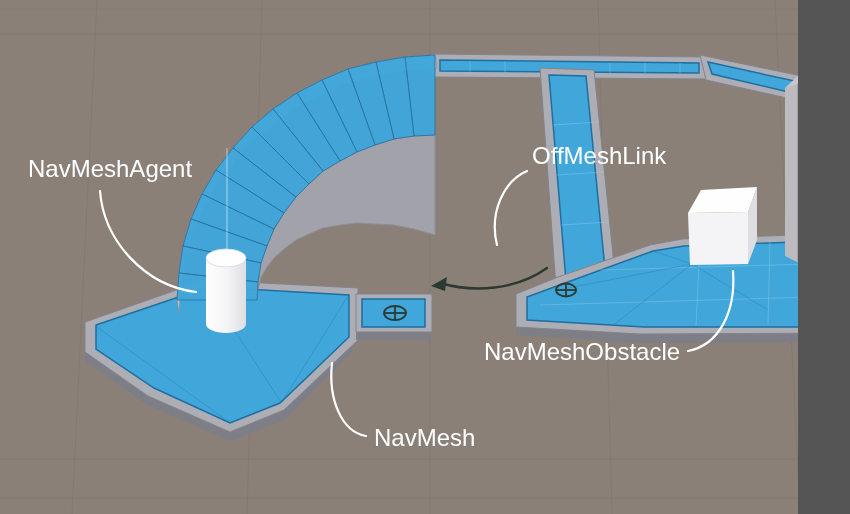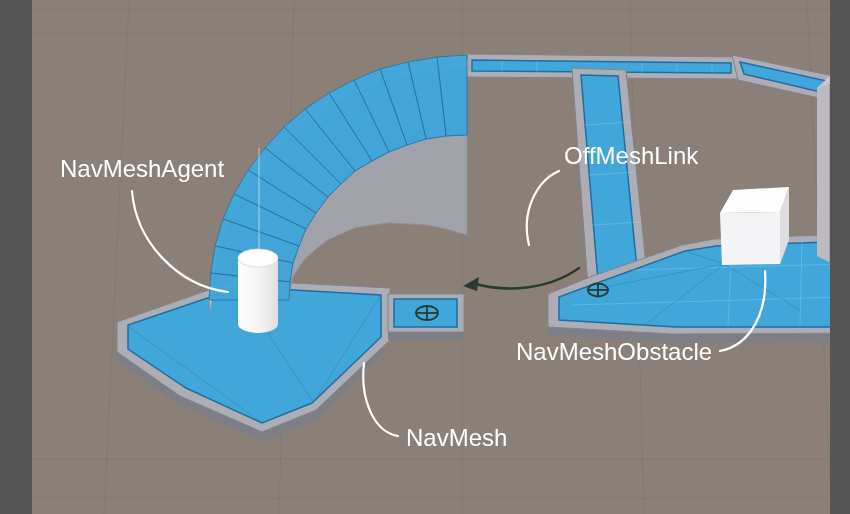--- a/index.html
+++ b/index.html
@@ -3,21 +3,21 @@
 <meta charset="utf-8">
 <style>
   :root{
     --c-bg:#8A8078; --c-grid:#766E66; --c-navmesh_blue:#41A7DB; --c-navmesh_edge:#1E6FA0;
     --c-rim_gray:#ADADB5; --c-rim_edge:#83838C; --c-step_riser:#BCBCC2; --c-wall:#A2A2AA;
     --c-wall_dark:#8E8E97; --c-side:#7E7E87; --c-white_obj:#F4F4F6; --c-white_obj_shade:#DEDEE2;
     --c-white_cap:#FEFEFE; --c-pillar:#A39FA5; --c-pillar_light:#BDBAC0; --c-pillar_top:#C9C6CB;
     --c-label:#FFFFFF; --c-arrow:#2A3A33; --c-tri:#2B7CA8; --c-mesh_grid:#9FD4EE;
   }
   html,body{margin:0;padding:0;background:#555;}
-  .stage{width:798px;height:514px;overflow:hidden;position:relative;font-family:"Liberation Sans",sans-serif;padding-left:32px;}
+  .stage{width:798px;height:514px;overflow:hidden;position:relative;font-family:"Liberation Sans",sans-serif;}
   svg{display:block;}
   .bg{fill:var(--c-bg);}
   .grid-line{stroke:var(--c-grid);stroke-width:1;opacity:.38;}
   .rim{fill:var(--c-rim_gray);stroke:var(--c-rim_edge);stroke-width:1;}
   .blue{fill:var(--c-navmesh_blue);stroke:var(--c-navmesh_edge);stroke-width:1.5;}
   .step-top{fill:var(--c-navmesh_blue);stroke:var(--c-navmesh_edge);stroke-width:.8;opacity:.97;}
   .step-riser{fill:var(--c-step_riser);stroke:var(--c-rim_edge);stroke-width:.5;}
   .wall{fill:var(--c-wall);stroke:var(--c-wall_dark);stroke-width:1;}
   .side{fill:var(--c-side);}
   .tri{stroke:var(--c-tri);stroke-width:1;opacity:.45;fill:none;}

